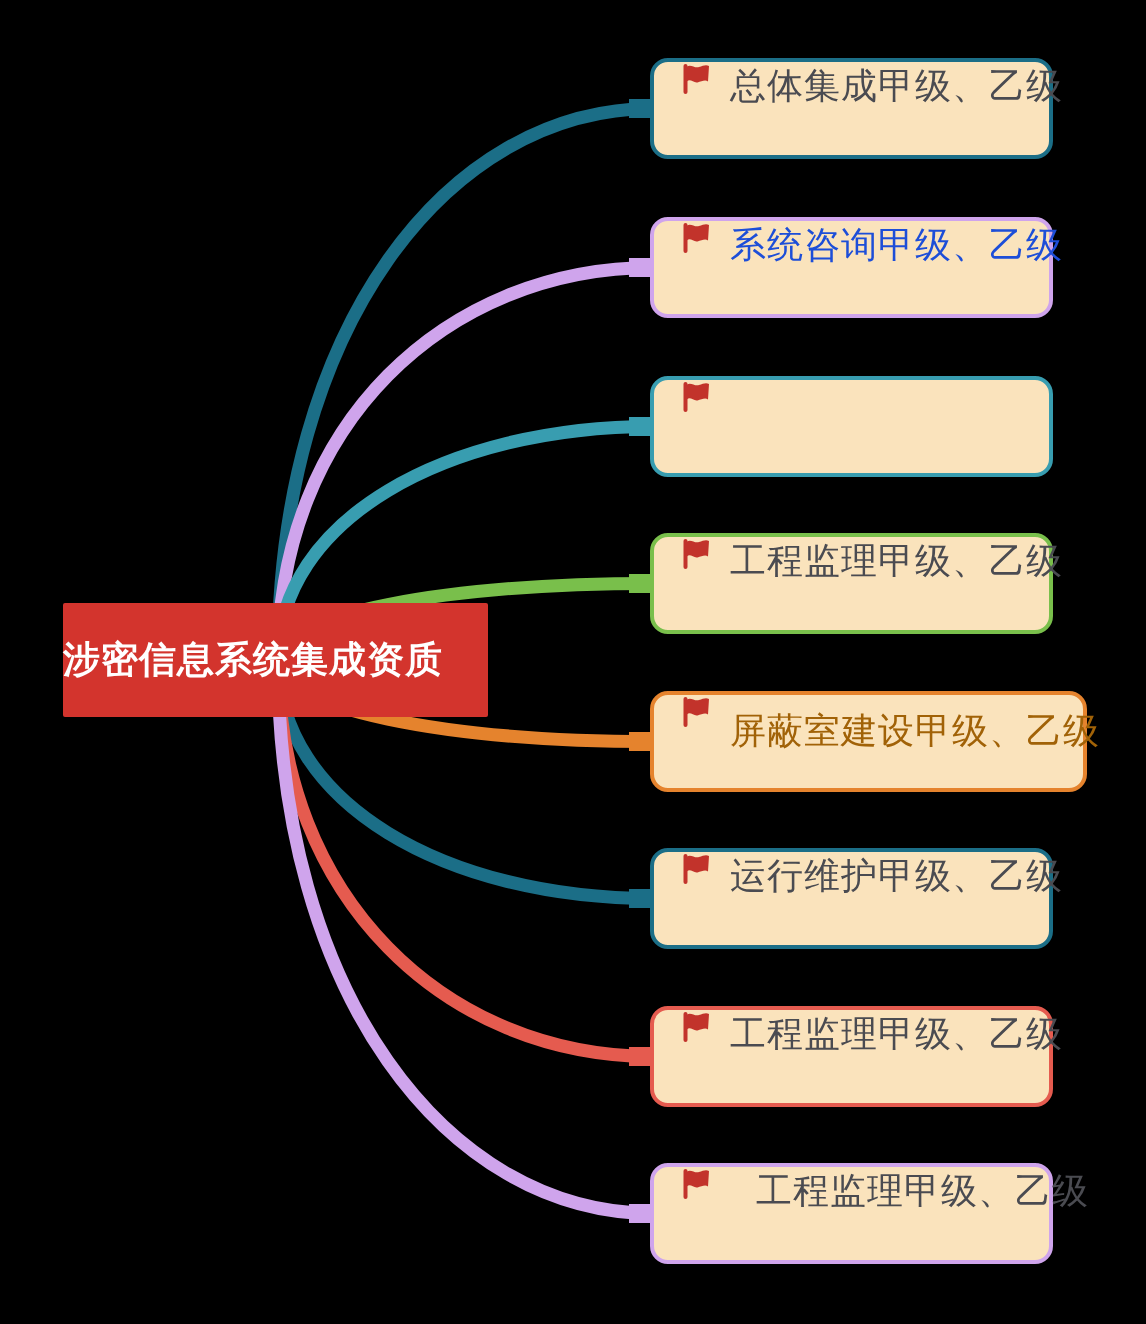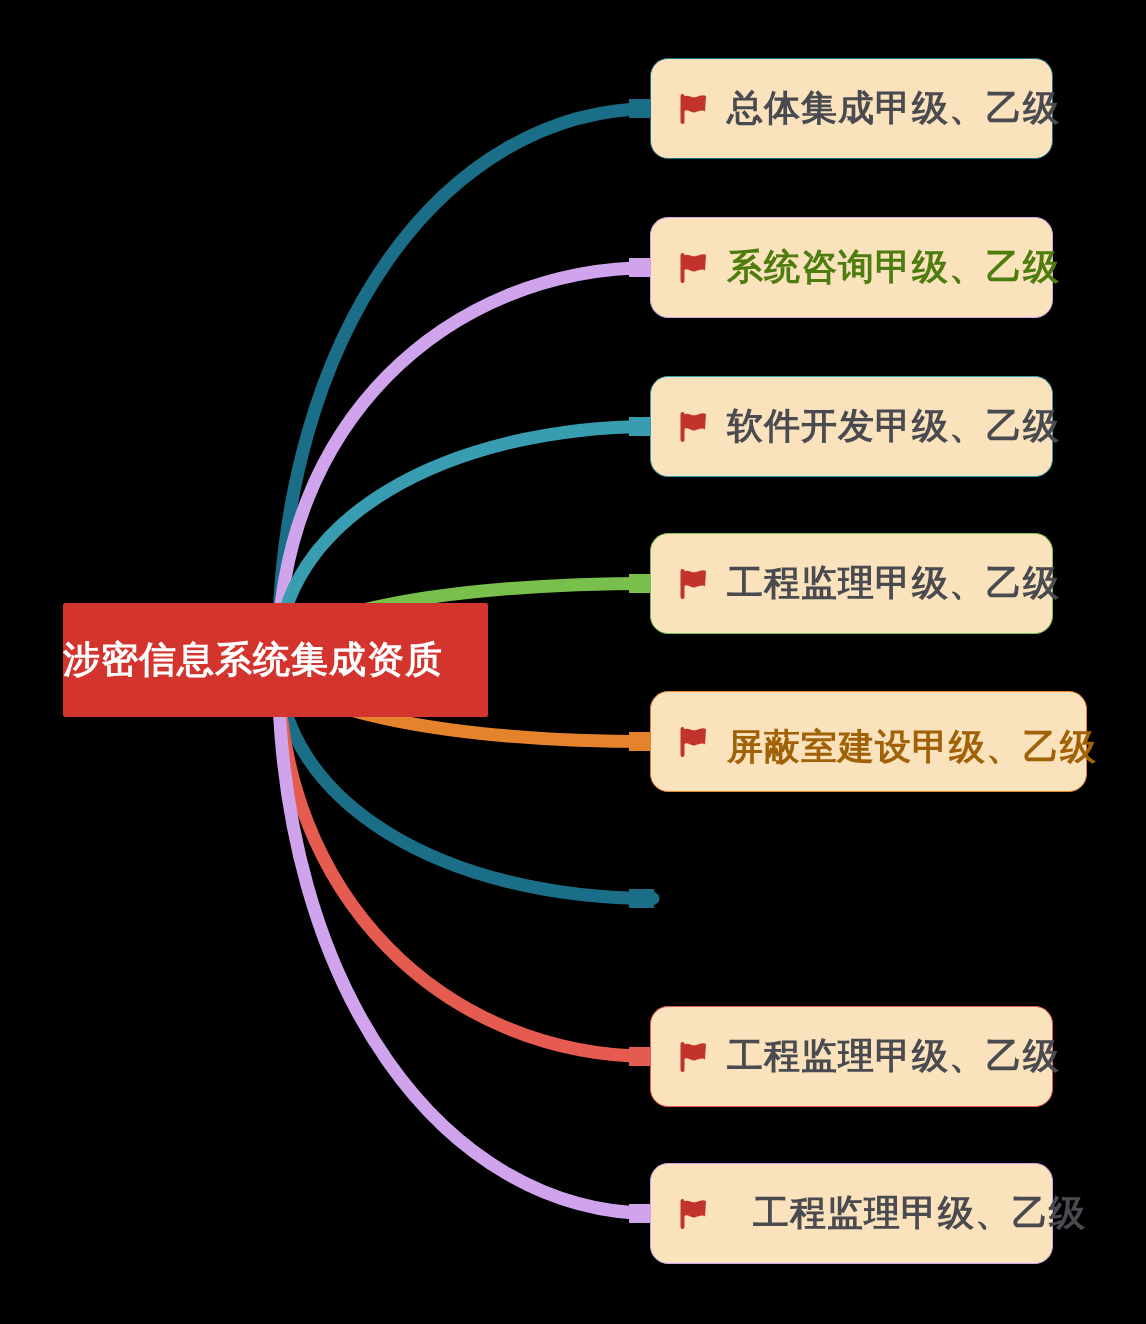--- a/index.html
+++ b/index.html
@@ -18,27 +18,25 @@
   #connector-svg {
     position: absolute;
     left: 0;
     top: 0;
     z-index: 1;
   }
   .branch-node {
     position: absolute;
     box-sizing: border-box;
     background: #FAE3BC;
-    border: 1px solid #14b8a6;
+    border: 4px solid #14b8a6;
     border-radius: 18px;
     display: flex;
-    align-items: center;
     padding-left: 26px;
     z-index: 2;
-    font-weight: bold;
   }
   .branch-label {
     font-size: 36px;
     color: #4A4B51;
     margin-left: 18px;
     white-space: nowrap;
     letter-spacing: 1px;
   }
   .flag-icon {
     width: 32px;
@@ -99,48 +97,56 @@
       </svg>
       <span class="branch-label" style="color: rgb(74, 75, 81);">总体集成甲级、乙级</span>
     </div>
     <div class="branch-node" style="left: 650px; top: 217px; width: 403px; height: 101px; border-color: rgb(207, 164, 236); background: rgb(250, 227, 188);">
       <svg class="flag-icon" viewBox="0 0 32 34">
         <rect class="flag-pole" x="3.5" y="2" width="4" height="30" rx="2" fill="#C2332B"></rect>
         <path class="flag-body" d="M7 4.5 C 11 1.8, 14.5 6.5, 19 5.1 C 23 3.9, 26 2.2, 29 4.1
                  L 28 19.5 C 25 17.4, 21.5 19.6, 17.5 20.4
                  C 13.5 21.2, 10.5 16.4, 7 19.2 Z" fill="#C2332B"></path>
       </svg>
-      <span class="branch-label" style="color: #4d7c0f;">系统咨询甲级、乙级</span>
+      <span class="branch-label" style="color: #1d4ed8;">系统咨询甲级、乙级</span>
     </div>
     <div class="branch-node" style="left: 650px; top: 376px; width: 403px; height: 101px; border-color: rgb(56, 157, 176); background: rgb(250, 227, 188);">
       <svg class="flag-icon" viewBox="0 0 32 34">
         <rect class="flag-pole" x="3.5" y="2" width="4" height="30" rx="2" fill="#C2332B"></rect>
         <path class="flag-body" d="M7 4.5 C 11 1.8, 14.5 6.5, 19 5.1 C 23 3.9, 26 2.2, 29 4.1
                  L 28 19.5 C 25 17.4, 21.5 19.6, 17.5 20.4
                  C 13.5 21.2, 10.5 16.4, 7 19.2 Z" fill="#C2332B"></path>
       </svg>
-      <span class="branch-label" style="color: rgb(74, 75, 81);">软件开发甲级、乙级</span>
     </div>
     <div class="branch-node" style="left: 650px; top: 533px; width: 403px; height: 101px; border-color: rgb(121, 191, 75); background: rgb(250, 227, 188);">
       <svg class="flag-icon" viewBox="0 0 32 34">
         <rect class="flag-pole" x="3.5" y="2" width="4" height="30" rx="2" fill="#C2332B"></rect>
         <path class="flag-body" d="M7 4.5 C 11 1.8, 14.5 6.5, 19 5.1 C 23 3.9, 26 2.2, 29 4.1
                  L 28 19.5 C 25 17.4, 21.5 19.6, 17.5 20.4
                  C 13.5 21.2, 10.5 16.4, 7 19.2 Z" fill="#C2332B"></path>
       </svg>
       <span class="branch-label" style="color: rgb(74, 75, 81);">工程监理甲级、乙级</span>
     </div>
     <div class="branch-node" style="left: 650px; top: 691px; width: 437px; height: 101px; border-color: rgb(229, 131, 45); background: rgb(250, 227, 188);">
       <svg class="flag-icon" viewBox="0 0 32 34">
         <rect class="flag-pole" x="3.5" y="2" width="4" height="30" rx="2" fill="#C2332B"></rect>
         <path class="flag-body" d="M7 4.5 C 11 1.8, 14.5 6.5, 19 5.1 C 23 3.9, 26 2.2, 29 4.1
                  L 28 19.5 C 25 17.4, 21.5 19.6, 17.5 20.4
                  C 13.5 21.2, 10.5 16.4, 7 19.2 Z" fill="#C2332B"></path>
       </svg>
       <span class="branch-label" style="color: #a16207; margin-top: 12px;">屏蔽室建设甲级、乙级</span>
+    </div>
+    <div class="branch-node" style="left: 650px; top: 848px; width: 403px; height: 101px; border-color: rgb(27, 110, 135); background: rgb(250, 227, 188);">
+      <svg class="flag-icon" viewBox="0 0 32 34">
+        <rect class="flag-pole" x="3.5" y="2" width="4" height="30" rx="2" fill="#C2332B"></rect>
+        <path class="flag-body" d="M7 4.5 C 11 1.8, 14.5 6.5, 19 5.1 C 23 3.9, 26 2.2, 29 4.1
+                 L 28 19.5 C 25 17.4, 21.5 19.6, 17.5 20.4
+                 C 13.5 21.2, 10.5 16.4, 7 19.2 Z" fill="#C2332B"></path>
+      </svg>
+      <span class="branch-label" style="color: rgb(74, 75, 81);">运行维护甲级、乙级</span>
     </div>
     <div class="branch-node" style="left: 650px; top: 1006px; width: 403px; height: 101px; border-color: rgb(229, 91, 79); background: rgb(250, 227, 188);">
       <svg class="flag-icon" viewBox="0 0 32 34">
         <rect class="flag-pole" x="3.5" y="2" width="4" height="30" rx="2" fill="#C2332B"></rect>
         <path class="flag-body" d="M7 4.5 C 11 1.8, 14.5 6.5, 19 5.1 C 23 3.9, 26 2.2, 29 4.1
                  L 28 19.5 C 25 17.4, 21.5 19.6, 17.5 20.4
                  C 13.5 21.2, 10.5 16.4, 7 19.2 Z" fill="#C2332B"></path>
       </svg>
       <span class="branch-label" style="color: rgb(74, 75, 81);">工程监理甲级、乙级</span>
     </div>

